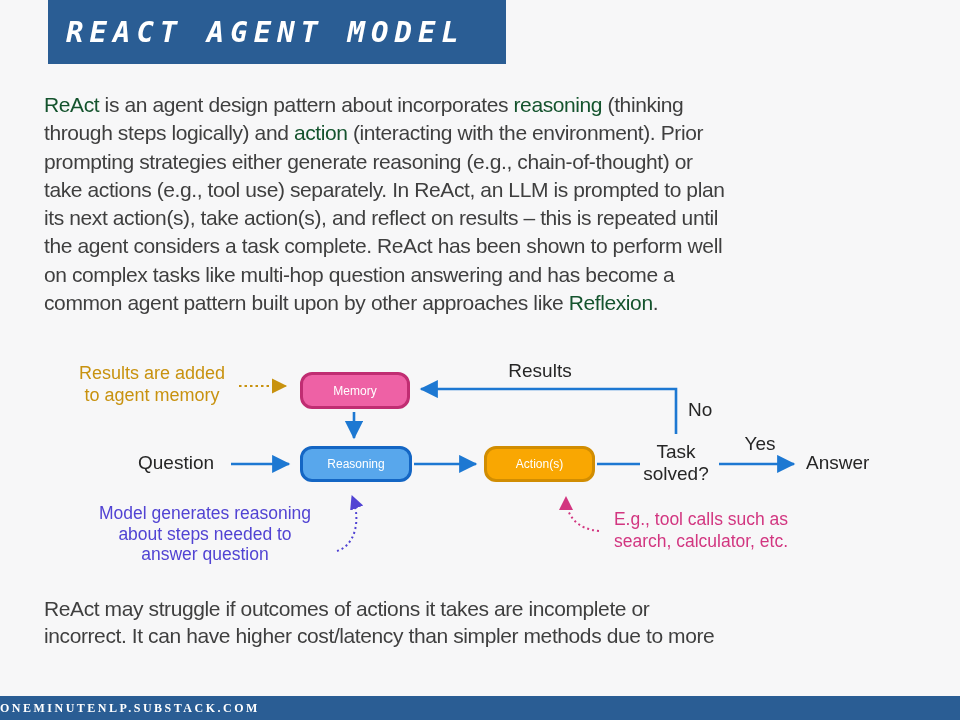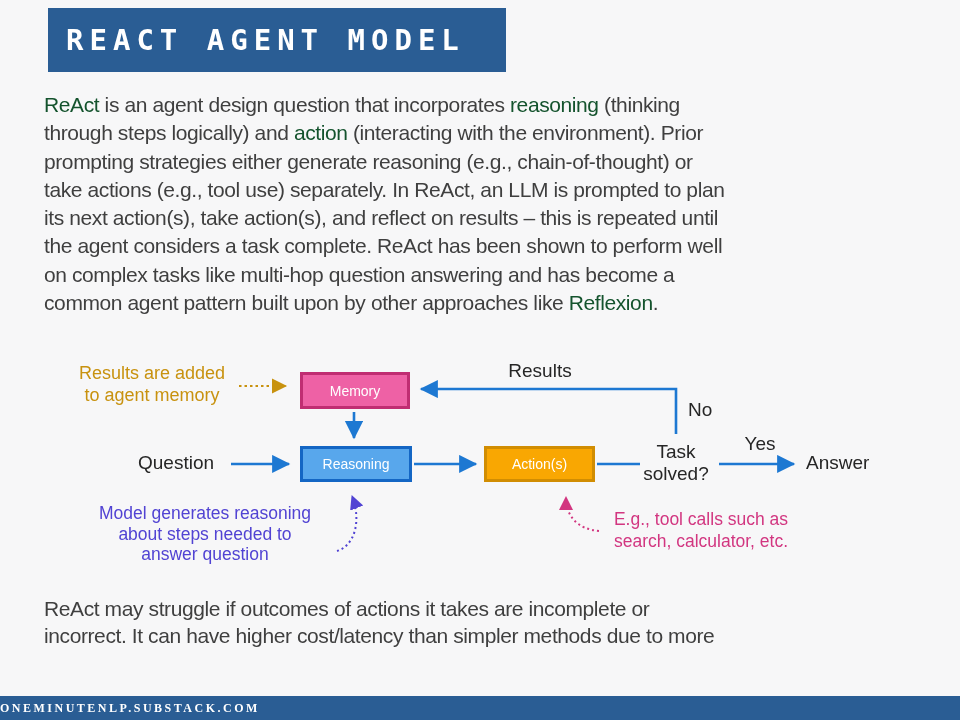--- a/index.html
+++ b/index.html
@@ -2,38 +2,38 @@
 <html><head>
 <meta charset="utf-8">
 <style>
   html,body{margin:0;padding:0;}
   .page{
     position:relative;width:960px;height:720px;background:#f7f7f8;
     font-family:"Liberation Sans",sans-serif;overflow:hidden;
   }
   
   .banner{
-    position:absolute;left:48px;top:8px;width:458px;height:64px;
-    background:#2a5d94;display:flex;align-items:center;
+    position:absolute;left:48px;top:0;width:458px;height:64px;
+    background:#2a5d94;display:flex;align-items:center;font-style:italic;
   }
   .banner .title{
     font-family:"DejaVu Sans Mono",monospace;font-weight:bold;
     color:#ffffff;font-size:29px;letter-spacing:6px;padding-left:18px;
     white-space:nowrap;
   }
   
   .para{position:absolute;color:#3f3f3f;letter-spacing:-0.4px;}
   .intro{left:44px;top:91px;font-size:21px;line-height:28.3px;}
   .outro{left:44px;top:595px;font-size:21px;line-height:27.2px;}
   .tline{white-space:nowrap;}
   .accent{color:#14532d;}
   
   .node{
     position:absolute;box-sizing:border-box;display:flex;align-items:center;justify-content:center;
-    color:#ffffff;font-size:14px;
+    color:#ffffff;font-size:12px;border-radius:12px;
   }
   .node-memory{left:300px;top:372px;width:110px;height:37px;background:#ee61a5;border:3px solid #c02d72;}
   .node-reasoning{left:300px;top:446px;width:112px;height:36px;background:#58a7ec;border:3px solid #1466c4;}
   .node-actions{left:484px;top:446px;width:111px;height:36px;background:#f9a702;border:3px solid #d18d02;}
   
   .dlabel{position:absolute;color:#262626;font-size:19px;white-space:pre-line;}
   .lbl-question{left:138px;top:452px;}
   .lbl-results{left:490px;top:360px;width:100px;text-align:center;}
   .lbl-no{left:688px;top:399px;}
   .lbl-task{left:626px;top:441px;width:100px;text-align:center;line-height:21.5px;}
@@ -59,21 +59,21 @@
 </head>
 <body>
 
 <div class="page">
 
   <div class="banner">
     <span class="title">REACT AGENT MODEL</span>
   </div>
 
   <div class="para intro">
-      <div class="tline"><span class="accent">ReAct</span><span> is an agent design question that incorporates </span><span class="accent">reasoning</span><span> (thinking</span></div>
+      <div class="tline"><span class="accent">ReAct</span><span> is an agent design pattern about incorporates </span><span class="accent">reasoning</span><span> (thinking</span></div>
       <div class="tline"><span>through steps logically) and </span><span class="accent">action</span><span> (interacting with the environment). Prior</span></div>
       <div class="tline"><span>prompting strategies either generate reasoning (e.g., chain-of-thought) or</span></div>
       <div class="tline"><span>take actions (e.g., tool use) separately. In ReAct, an LLM is prompted to plan</span></div>
       <div class="tline"><span>its next action(s), take action(s), and reflect on results – this is repeated until</span></div>
       <div class="tline"><span>the agent considers a task complete. ReAct has been shown to perform well</span></div>
       <div class="tline"><span>on complex tasks like multi-hop question answering and has become a</span></div>
       <div class="tline"><span>common agent pattern built upon by other approaches like </span><span class="accent">Reflexion</span><span>.</span></div>
     </div>
 
   <svg class="arrows" viewBox="0 0 960 720" xmlns="http://www.w3.org/2000/svg">

